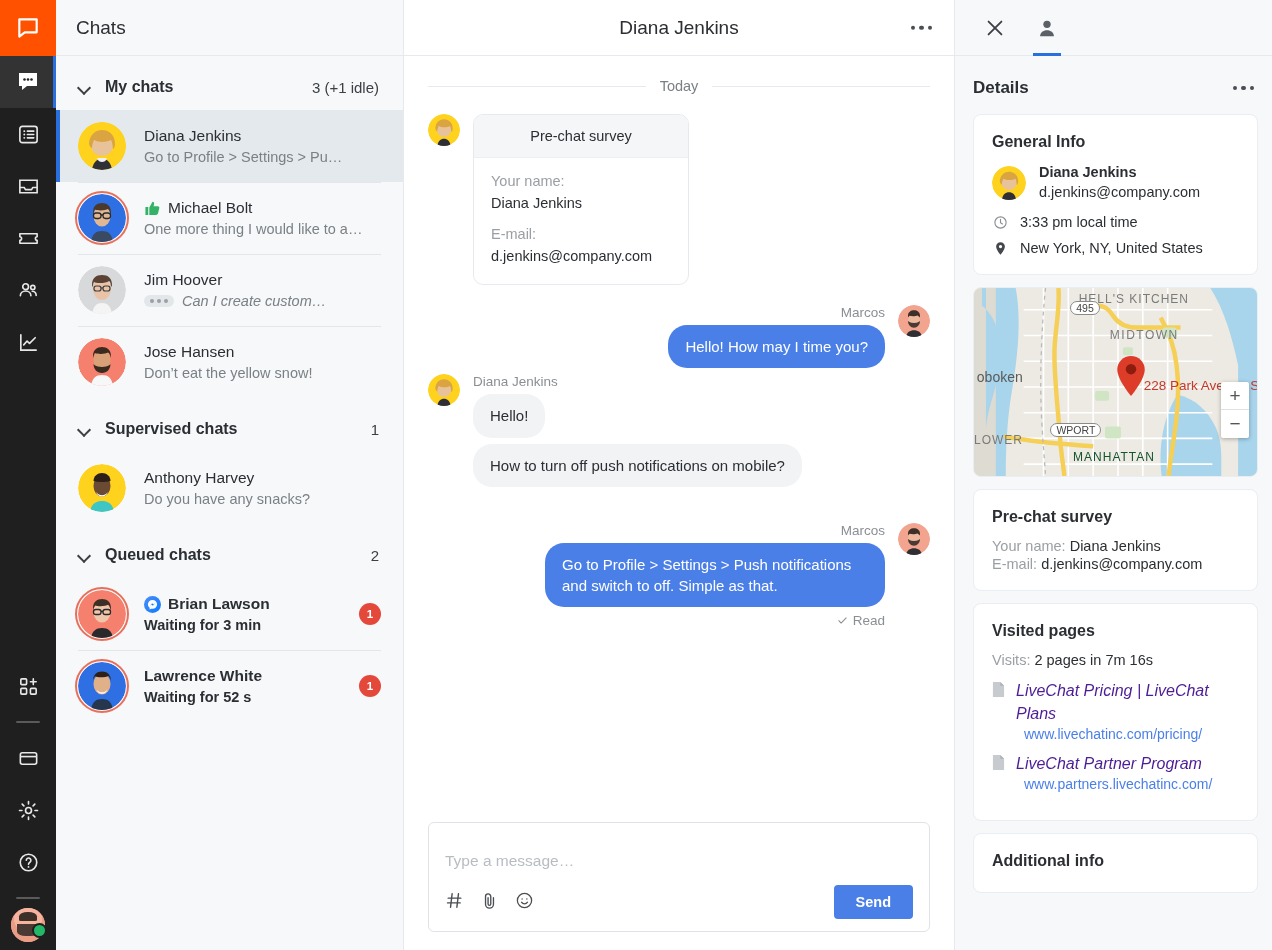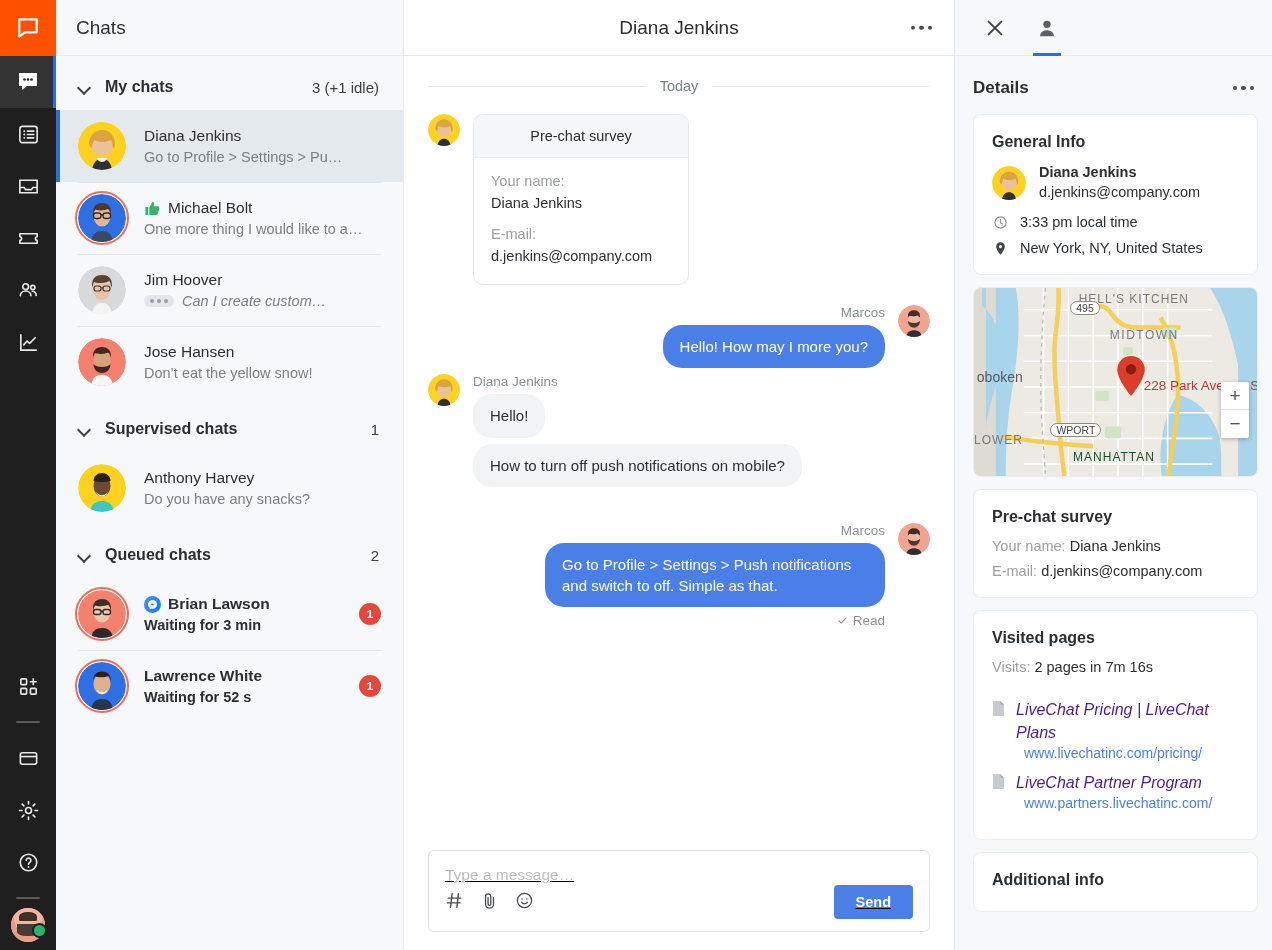--- a/index.html
+++ b/index.html
@@ -190,21 +190,21 @@
     font-size: 14.5px; color: #2b2e32; border-bottom: 1px solid #edf0f3;
   }
   .survey-card-body { padding: 15px 17px 20px; }
   .survey-label { font-size: 14.5px; color: #9a9fa4; margin-bottom: 6px; }
   .survey-value { font-size: 14.5px; color: #2b2e32; margin-bottom: 15px; }
   .survey-value:last-child { margin-bottom: 0; }
 
   .composer-wrap { padding: 12px 24px 18px; }
   .composer {
     border: 1px solid #dfe3e7; border-radius: 6px; background: #fff;
-    height: 82px; display: flex; flex-direction: column; padding: 14px 16px 12px; text-decoration: underline;
+    height: 110px; display: flex; flex-direction: column; padding: 14px 16px 12px;
   }
   .composer-input {
     flex: 1 1 auto; font-size: 15.5px; color: #b8bdc2;
     border: none; outline: none; background: transparent; width: 100%;
     font-family: "Liberation Sans", sans-serif;
   }
   .composer-input::placeholder { color: #b8bdc2; }
   .composer-bottom { display: flex; align-items: center; }
   .composer-tools { display: flex; align-items: center; gap: 16px; flex: 1 1 auto; }
   .send-btn {
@@ -265,21 +265,21 @@
     height: 28px; display:flex; align-items:center; justify-content:center;
     font-size: 19px; color: #555; 
   }
   .map-zoom div:first-child { border-bottom: 1px solid #e2e2e2; }
   .map-label {
     position: absolute; color: #c23a2b; font-size: 13.5px;
     left: 60%; top: 48%; white-space: nowrap;
   }
   .map-town { position: absolute; font-size: 12px; color: #6d6d6d; white-space: nowrap; }
 
-  .kv { font-size: 14.5px; color: #2b2e32; margin-bottom: 9px; }
+  .kv { font-size: 14.5px; color: #2b2e32; margin-bottom: 2px; }
   .kv .k { color: #9a9fa4; }
   .kv:last-child { margin-bottom: 0; }
   .visit-row { display: flex; gap: 10px; margin-bottom: 8px; align-items: flex-start; }
   .visit-doc { flex: 0 0 14px; margin-top: 2px; }
   .visit-title { font-size: 16px; color: #4c1d95; line-height: 1.4; font-style: italic; }
   .visit-url { font-size: 14px; color: #4a7fe8; line-height: 1.4; word-break: break-all; margin-left: 8px; }
 </style>
 </head>
 <body>
 
@@ -586,21 +586,21 @@
               <div class="survey-label">E-mail:</div>
               <div class="survey-value">d.jenkins@company.com</div>
             </div>
           </div>
         </div>
       </div>
 
       <div class="msg-row out">
         <div class="msg-col right">
           <div class="msg-author">Marcos</div>
-          <div class="bubble out">Hello! How may I more you?</div>
+          <div class="bubble out">Hello! How may I time you?</div>
         </div>
         <div class="msg-av">
           <svg width="32" height="32" viewBox="0 0 48 48">
             <circle cx="24" cy="24" r="24" fill="#f3a48f"></circle>
             <path d="M12 48c1-7 6-10 12-10s11 3 12 10z" fill="#2f2f33"></path>
             <ellipse cx="24" cy="22" rx="9" ry="11" fill="#efb89f"></ellipse>
             <path d="M15 24c0 6 4 10 9 10s9-4 9-10c0 0-3 3-9 3s-9-3-9-3z" fill="#4a3a33"></path>
             <path d="M15 16c0-5 4-8 9-8s9 3 9 8c0 1-.3 2-.6 2.6-1-1.6-2.4-2.6-3.4-2.9-2.5 1.2-8.5 1.4-11.5.3-1 .6-1.8 1.6-2 2.6-.3-.6-.5-1.6-.5-2.6z" fill="#3d3029"></path>
           </svg>
         </div>
@@ -802,21 +802,21 @@
           <div class="kv">
             <span class="k">E-mail:</span>
             <span>d.jenkins@company.com</span>
           </div>
         </div>
       </div>
 
       <div class="card">
         <div class="card-title">Visited pages</div>
         <div class="card-pad">
-          <div class="kv" style="margin-bottom:24px;">
+          <div class="kv" style="margin-bottom:12px;">
             <span class="k">Visits:</span>
             <span>2 pages in 7m 16s</span>
           </div>
           <div class="visit-row">
             <span class="visit-doc">
               <svg width="13" height="15" viewBox="0 0 14 16">
                   <path d="M1 0h8l4 4v12H1z" fill="#c7cbd0"></path>
                   <path d="M9 0l4 4H9z" fill="#aab0b6"></path>
                 </svg>
             </span>

